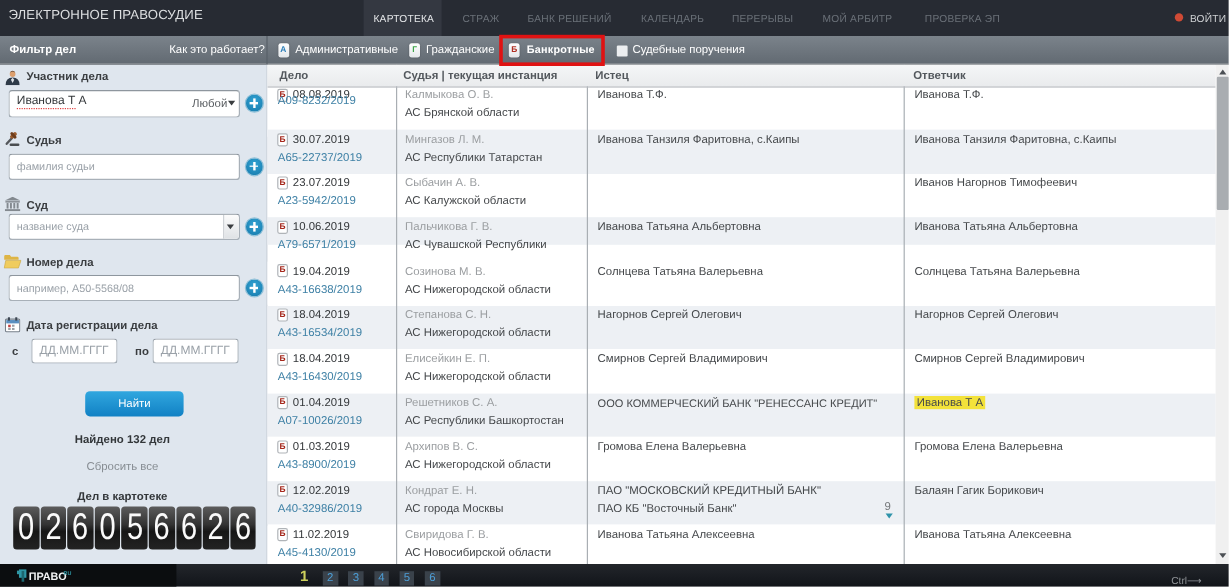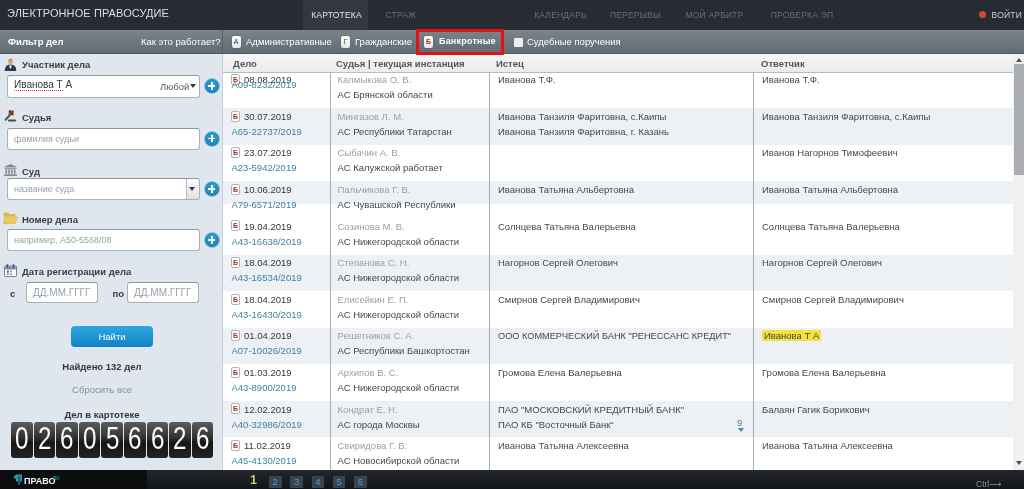--- a/index.html
+++ b/index.html
@@ -49,20 +49,21 @@
 .pg1{position:absolute;top:473px;font-size:12.5px;font-weight:bold;color:#cdd05c;z-index:9}
 .pgn{position:absolute;top:475.5px;width:12.5px;height:12.5px;background:#3a424b;color:#4d9fd8;font-size:9.5px;text-align:center;line-height:12.5px;z-index:9}
 #ctrl{position:absolute;left:976px;top:479px;font-size:8.5px;color:#8e9296;z-index:9}
 </style></head>
 <body>
 <div id="topbar">
   <div id="logo">ЭЛЕКТРОННОЕ ПРАВОСУДИЕ</div>
   <div id="tab-kart"></div>
   <div class="toptab" style="left:336.5px;transform:translateX(-50%);color:#e4e6e8">КАРТОТЕКА</div>
   <div class="toptab" style="left:400.8px;transform:translateX(-50%)">СТРАЖ</div>
+  <div class="toptab" style="left:474.7px;transform:translateX(-50%)">БАНК РЕШЕНИЙ</div>
   <div class="toptab" style="left:560.5px;transform:translateX(-50%)">КАЛЕНДАРЬ</div>
   <div class="toptab" style="left:635.5px;transform:translateX(-50%)">ПЕРЕРЫВЫ</div>
   <div class="toptab" style="left:714.5px;transform:translateX(-50%)">МОЙ АРБИТР</div>
   <div class="toptab" style="left:802.0px;transform:translateX(-50%)">ПРОВЕРКА ЭП</div>
   <div class="abs" style="left:979px;top:11px;width:7px;height:7px;border-radius:50%;background:#cf4a35"></div>
   <div class="toptab" style="left:1006.8px;transform:translateX(-50%);color:#ced0d3">ВОЙТИ</div>
 </div>
 <div id="fbar">
   <span class="t w" style="left:8px;top:6px;font-weight:bold">Фильтр дел</span>
   <span class="t w" style="left:141px;top:6px">Как это работает?</span>
@@ -169,29 +170,28 @@
     <span class="t pt" style="left:275px;top:2.8px">Иванова Т.Ф.</span>
     <span class="t pt" style="left:539px;top:2.8px">Иванова Т.Ф.</span>
   </div>
 <div class="row rg" style="top:108.1px;height:36.6px">
     <span class="bic" style="left:8px;top:2.5px">Б</span>
     <span class="t dt" style="left:21px;top:2.8px">30.07.2019</span>
     <span class="t lnk" style="left:8.5px;top:17.8px">А65-22737/2019</span>
     <span class="t jd" style="left:114.5px;top:2.8px">Мингазов Л. М.</span>
     <span class="t ct" style="left:114.5px;top:17.8px">АС Республики Татарстан</span>
     <span class="t pt" style="left:275px;top:2.8px">Иванова Танзиля Фаритовна, с.Каипы</span>
-    <span class="t pt" style="left:275px;top:18.3px">Иванова Танзиля Фаритовна, г. Казань</span>
     <span class="t pt" style="left:539px;top:2.8px">Иванова Танзиля Фаритовна, с.Каипы</span>
   </div>
 <div class="row rw" style="top:144.7px;height:36.6px">
     <span class="bic" style="left:8px;top:2.5px">Б</span>
     <span class="t dt" style="left:21px;top:2.8px">23.07.2019</span>
     <span class="t lnk" style="left:8.5px;top:17.8px">А23-5942/2019</span>
     <span class="t jd" style="left:114.5px;top:2.8px">Сыбачин А. В.</span>
-    <span class="t ct" style="left:114.5px;top:17.8px">АС Калужской работает</span>
+    <span class="t ct" style="left:114.5px;top:17.8px">АС Калужской области</span>
     <span class="t pt" style="left:539px;top:2.8px">Иванов Нагорнов Тимофеевич</span>
   </div>
 <div class="row rg" style="top:181.3px;height:23px">
     <span class="bic" style="left:8px;top:2.5px">Б</span>
     <span class="t dt" style="left:21px;top:2.8px">10.06.2019</span>
     <span class="t lnk" style="left:8.5px;top:17.8px">А79-6571/2019</span>
     <span class="t jd" style="left:114.5px;top:2.8px">Пальчикова Г. В.</span>
     <span class="t ct" style="left:114.5px;top:17.8px">АС Чувашской Республики</span>
     <span class="t pt" style="left:275px;top:2.8px">Иванова Татьяна Альбертовна</span>
     <span class="t pt" style="left:539px;top:2.8px">Иванова Татьяна Альбертовна</span>

